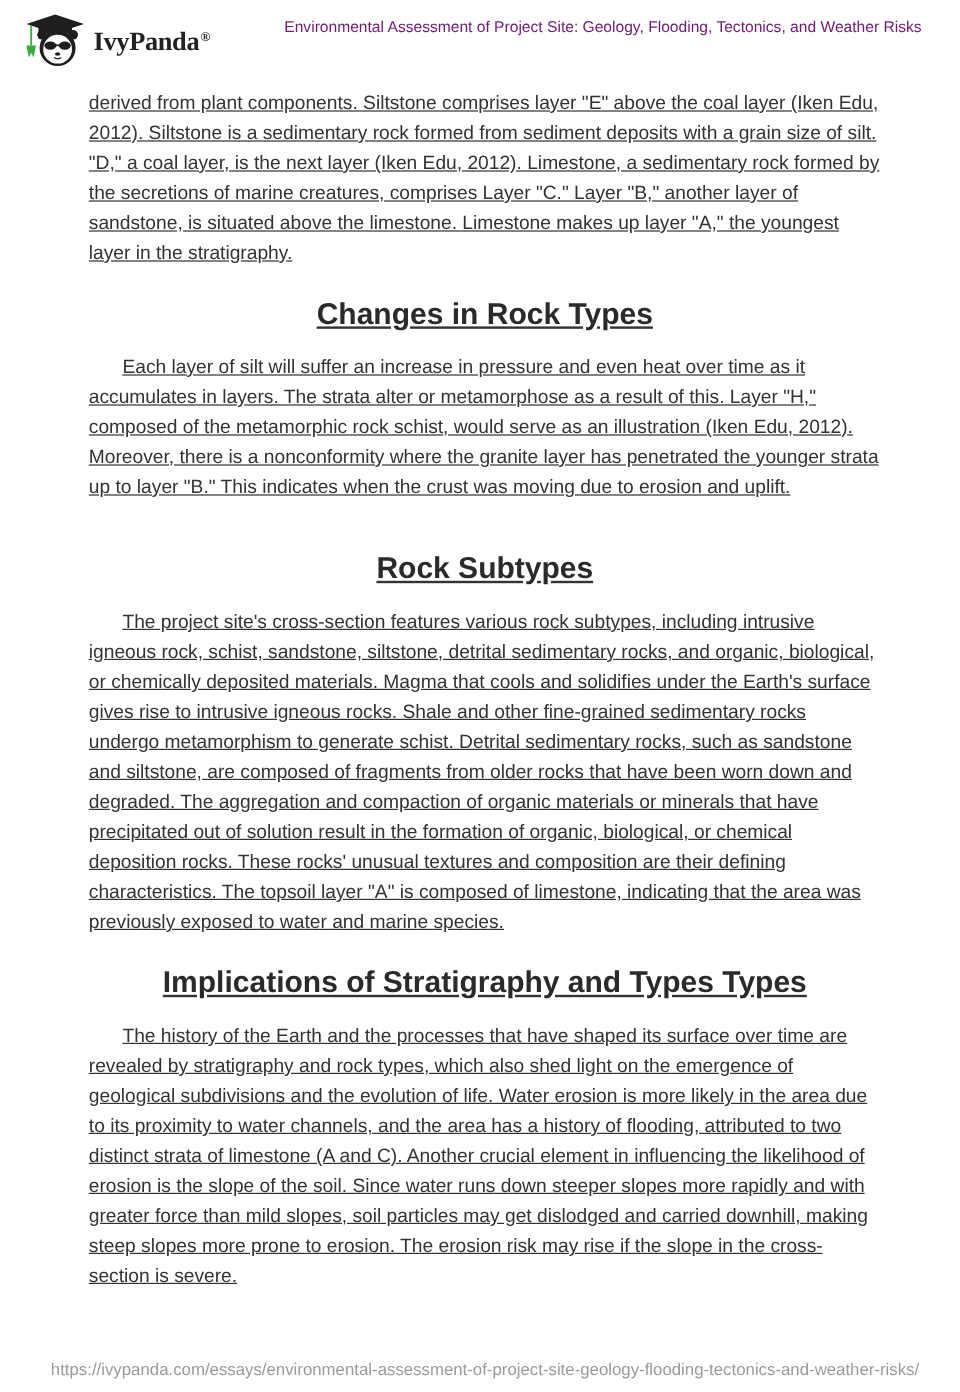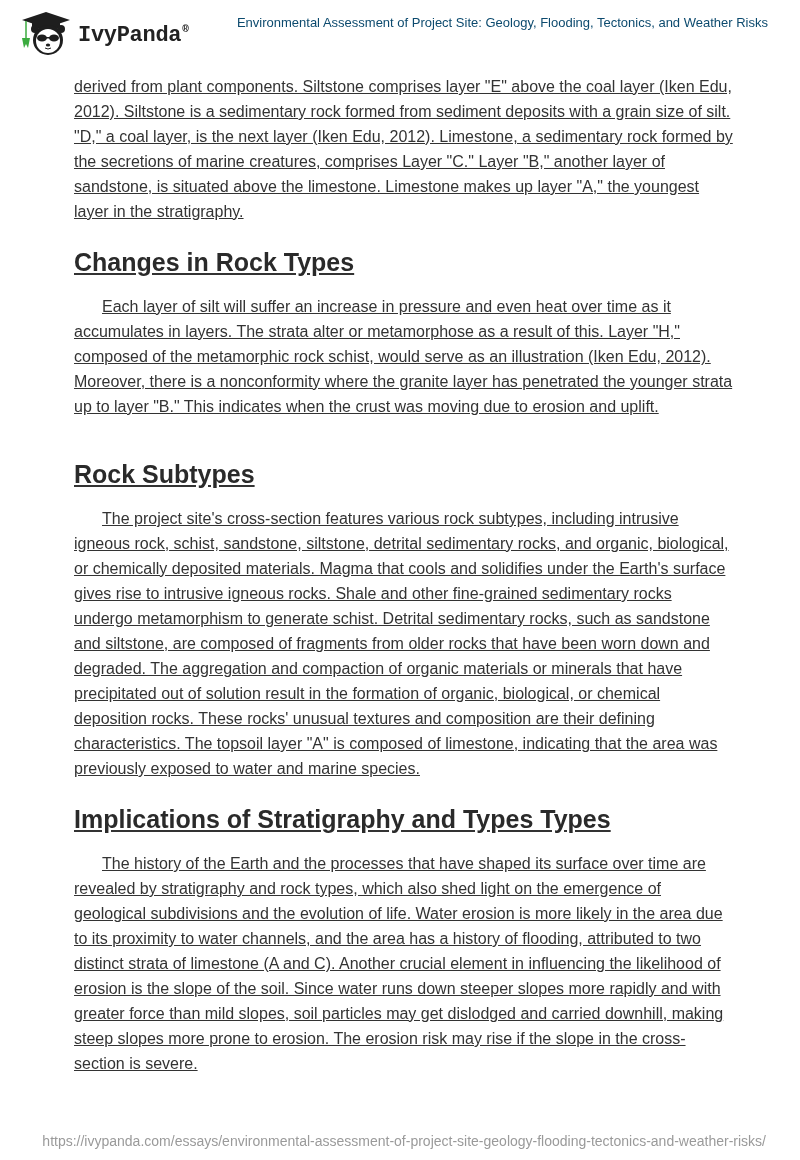--- a/index.html
+++ b/index.html
@@ -2,28 +2,28 @@
 <html><head>
   <meta charset="utf-8">
   <style>
     * { margin: 0; padding: 0; box-sizing: border-box; }
     html, body { width: 800px; height: 1160px; background: #ffffff; overflow: hidden; }
     body { font-family: "Liberation Sans", sans-serif; color: #333333; position: relative; }
 
     .header { position: absolute; left: 0; top: 0; width: 800px; height: 62px; }
     .logo { position: absolute; left: 18px; top: 10px; display: flex; align-items: center; }
     .logo svg { width: 56px; height: 48px; }
-    .logo-text { font-family: Liberation Mono, monospace; font-weight: bold; font-size: 22px; color: #222222; margin-left: 4px; letter-spacing: -0.3px; position: relative; top: 1px; }
+    .logo-text { font-family: Liberation Serif, serif; font-weight: bold; font-size: 22px; color: #222222; margin-left: 4px; letter-spacing: -0.3px; position: relative; top: 1px; }
     .logo-reg { font-size: 11px; vertical-align: super; font-weight: bold; margin-left: 1px; }
-    .doc-title { position: absolute; right: 32px; top: 15px; font-size: 13px; color: #0c4a6e; white-space: nowrap; }
+    .doc-title { position: absolute; right: 32px; top: 15px; font-size: 13px; color: #701a75; white-space: nowrap; }
 
     .content { position: absolute; left: 74px; top: 74px; width: 660px; text-decoration: underline; }
     .para { font-size: 16px; line-height: 25px; color: #333333; }
     .para.indent { text-indent: 28px; }
-    .heading { font-size: 25px; font-weight: bold; color: #2a2a2a; line-height: 30px; }
+    .heading { font-size: 25px; font-weight: bold; color: #2a2a2a; line-height: 30px; text-align: center; }
 
     .footer-url { position: absolute; right: 34px; top: 1133px; font-size: 14px; color: #9a9a9a; white-space: nowrap; }
   </style>
 </head>
 <body>
 
 <div class="header">
   <div class="logo">
     <svg viewBox="0 0 56 48">
 

